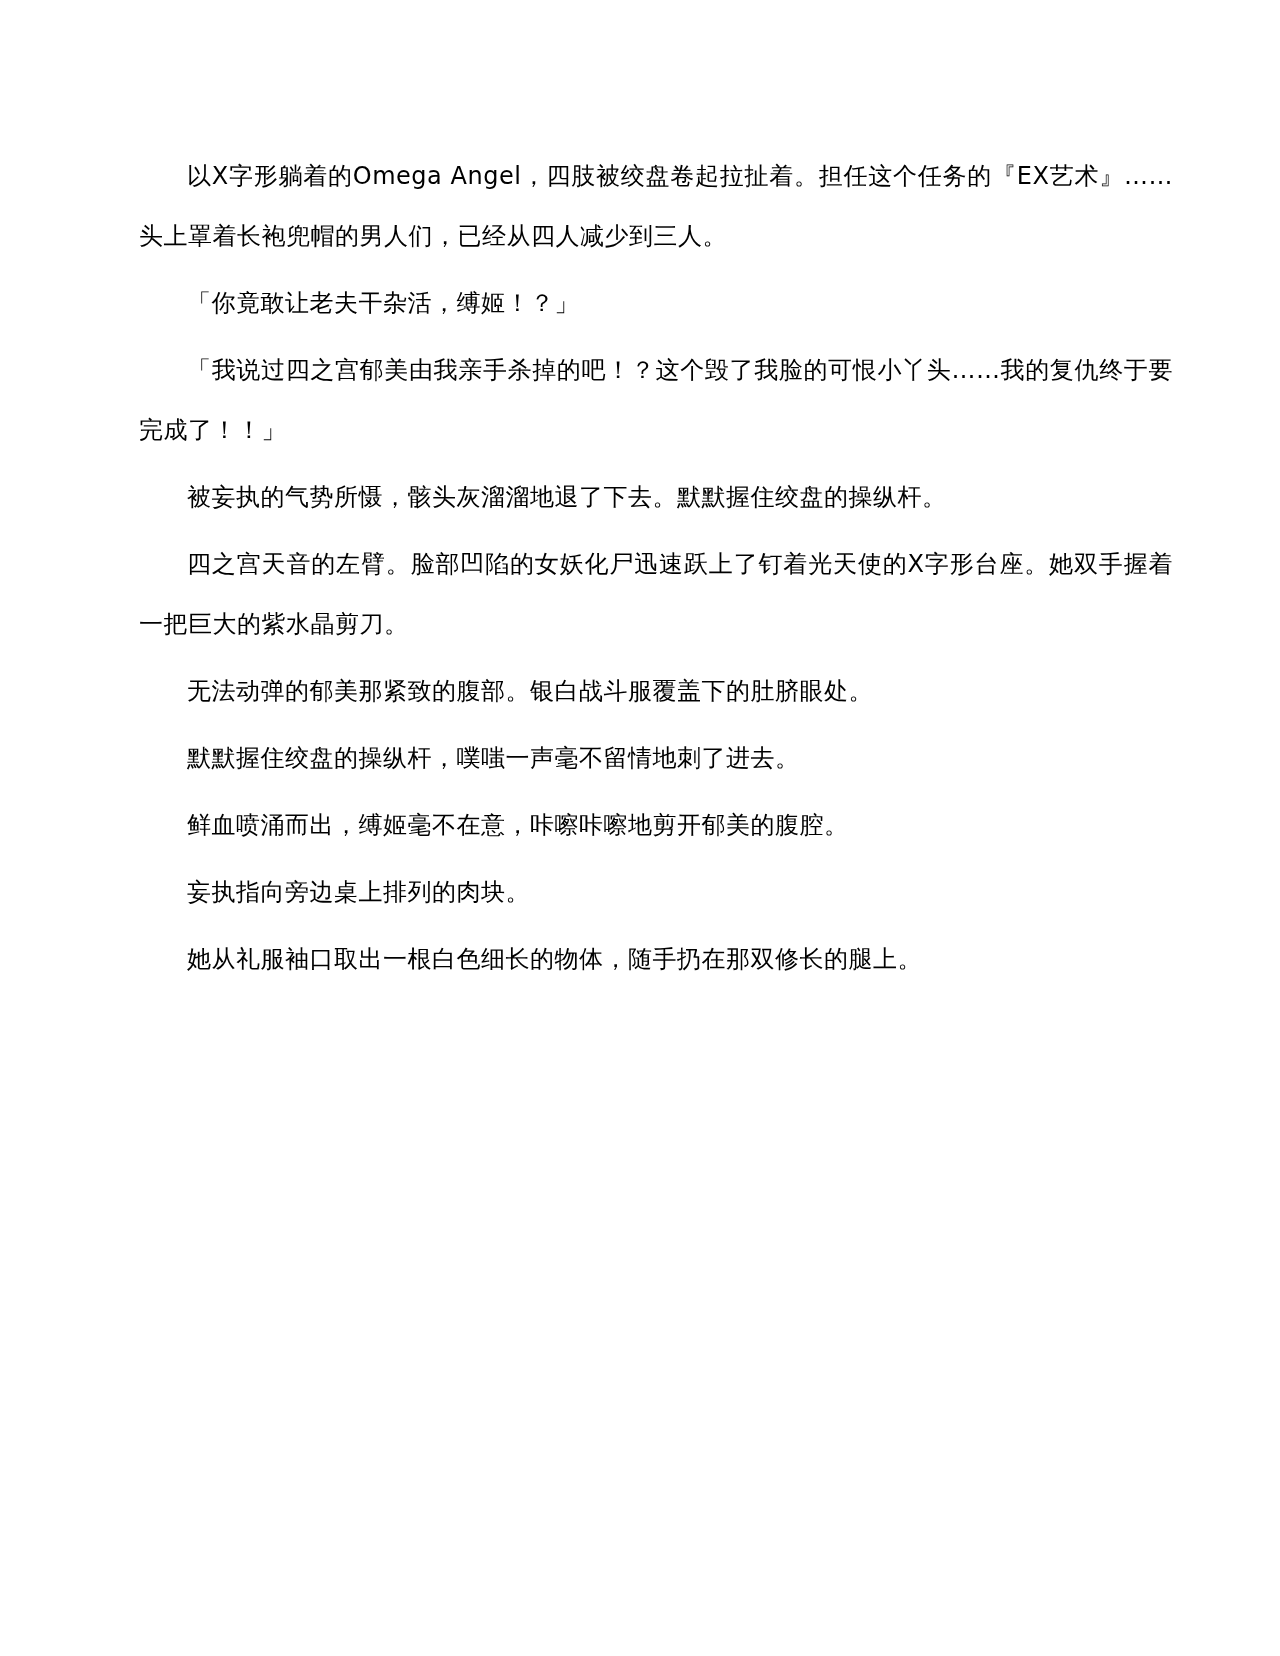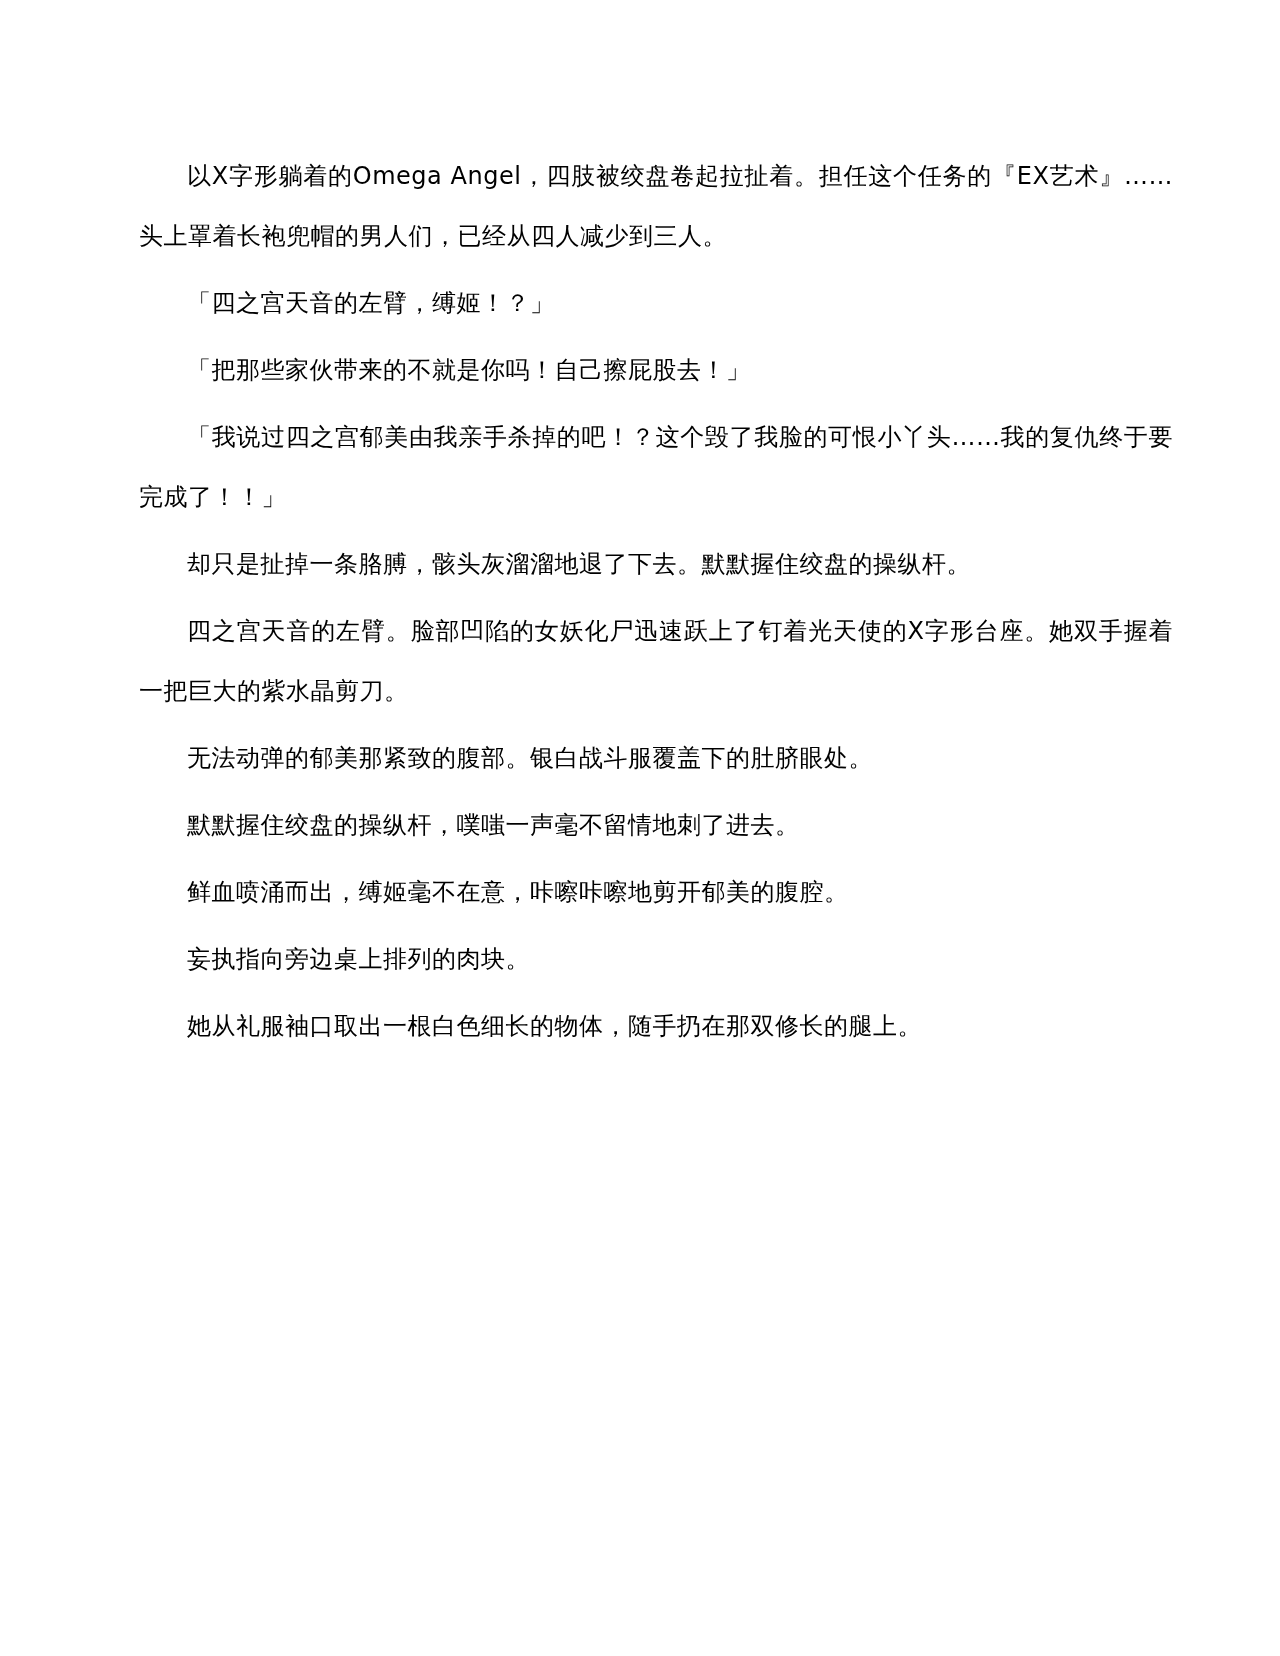--- a/index.html
+++ b/index.html
@@ -33,23 +33,22 @@
     padding: 0;
     text-indent: 2em;
     word-break: break-all;
   }
 </style>
 </head>
 <body>
 
 <main class="page">
   <p>以X字形躺着的Omega Angel，四肢被绞盘卷起拉扯着。担任这个任务的『EX艺术』……头上罩着长袍兜帽的男人们，已经从四人减少到三人。</p>
-  <p>「四之宫天音的左臂，缚姬！？」</p>
-  <p>「把那些家伙带来的不就是你吗！自己擦屁股去！」</p>
+  <p>「你竟敢让老夫干杂活，缚姬！？」</p>
   <p>「我说过四之宫郁美由我亲手杀掉的吧！？这个毁了我脸的可恨小丫头……我的复仇终于要完成了！！」</p>
-  <p>却只是扯掉一条胳膊，骸头灰溜溜地退了下去。默默握住绞盘的操纵杆。</p>
+  <p>被妄执的气势所慑，骸头灰溜溜地退了下去。默默握住绞盘的操纵杆。</p>
   <p>四之宫天音的左臂。脸部凹陷的女妖化尸迅速跃上了钉着光天使的X字形台座。她双手握着一把巨大的紫水晶剪刀。</p>
   <p>无法动弹的郁美那紧致的腹部。银白战斗服覆盖下的肚脐眼处。</p>
   <p>默默握住绞盘的操纵杆，噗嗤一声毫不留情地刺了进去。</p>
   <p>鲜血喷涌而出，缚姬毫不在意，咔嚓咔嚓地剪开郁美的腹腔。</p>
   <p>妄执指向旁边桌上排列的肉块。</p>
   <p>她从礼服袖口取出一根白色细长的物体，随手扔在那双修长的腿上。</p>
 </main>
 
 </body></html>

